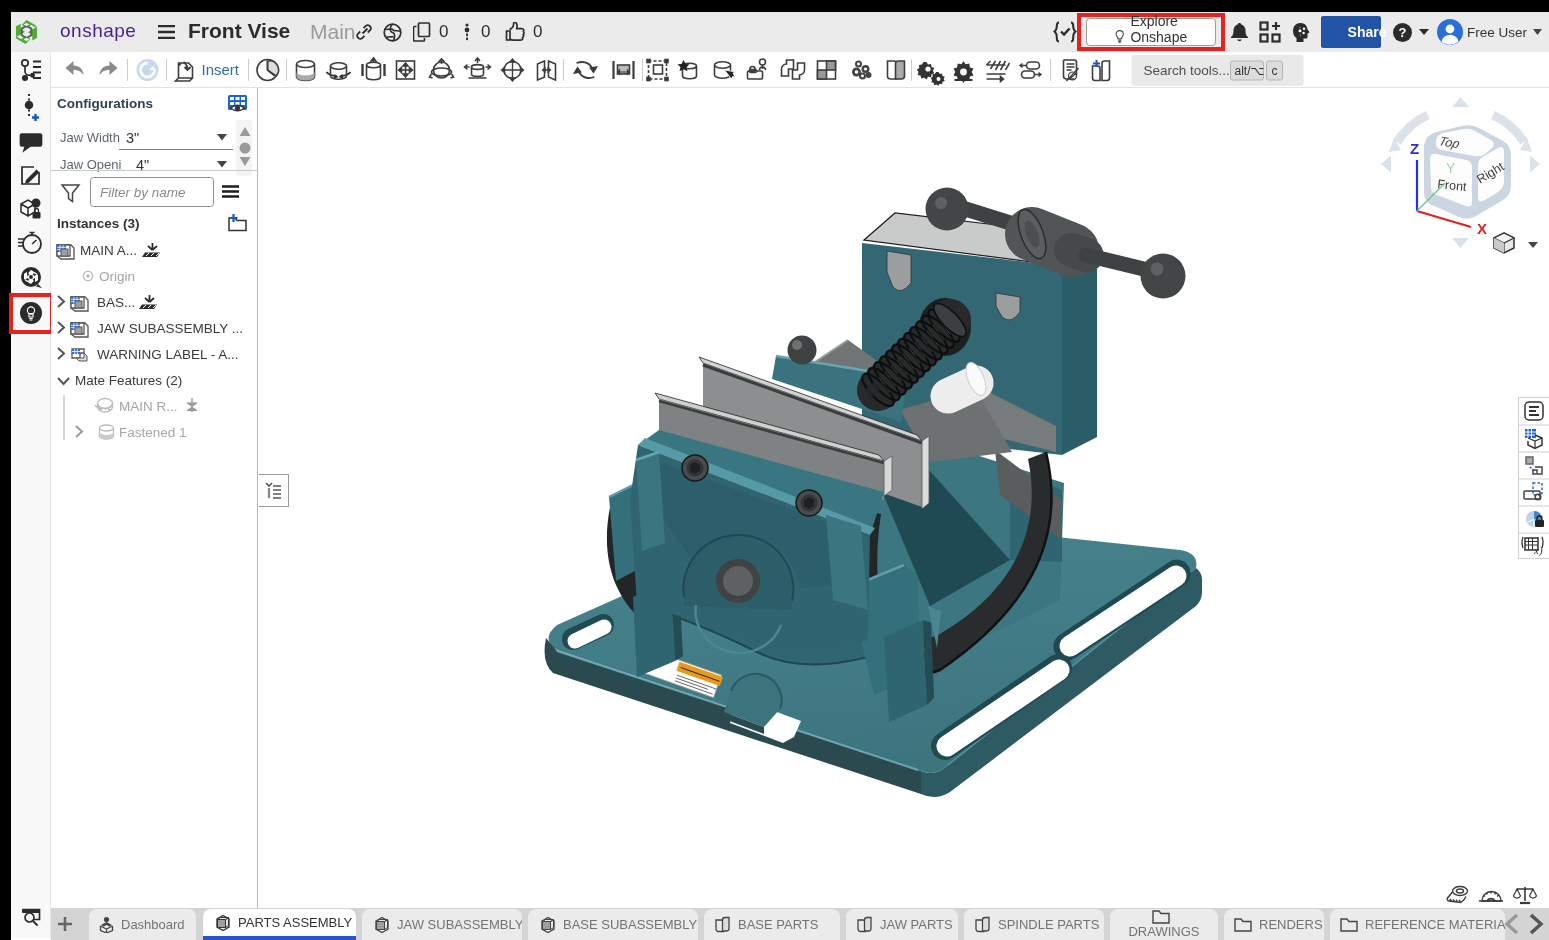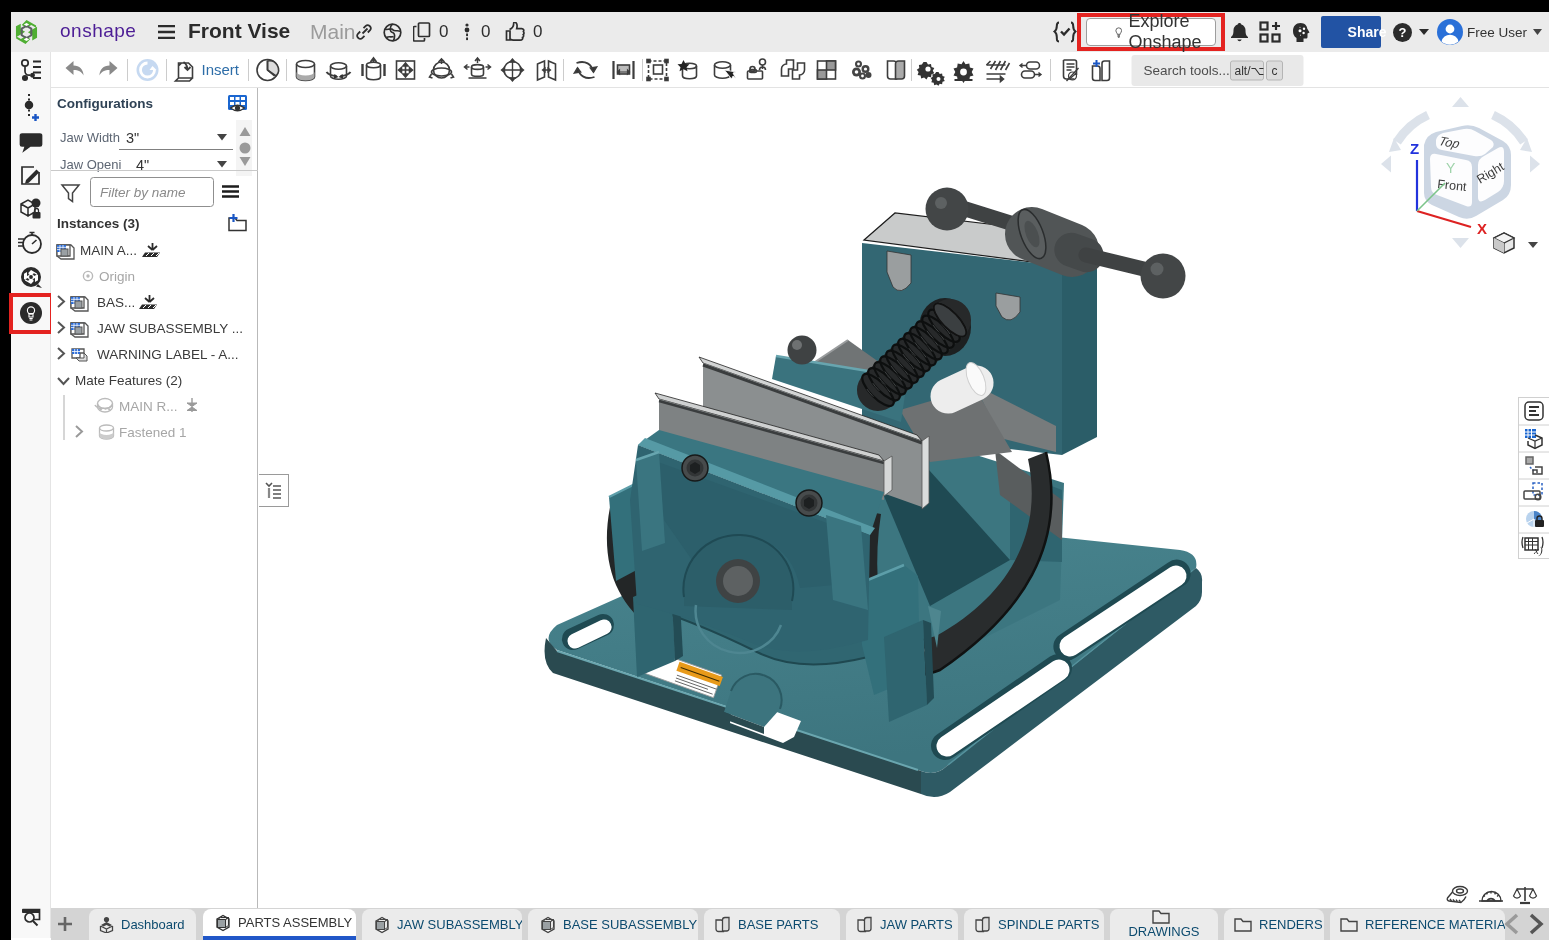--- a/index.html
+++ b/index.html
@@ -6,21 +6,21 @@
 html,body { width:1549px; height:940px; overflow:hidden; background:#000; font-family:"Liberation Sans",sans-serif; }
 #stage { position:absolute; left:0; top:0; width:1549px; height:940px; background:#000; }
 #vp { position:absolute; left:11px; top:52px; right:0; bottom:0; background:#fff; }
 #header { position:absolute; left:11px; top:12px; right:0; height:40px; background:#ebebeb; }
 #toolbar { position:absolute; left:11px; top:52px; right:0; height:36px; background:#fff; border-bottom:1px solid #e3e3e3; }
 #leftbar { position:absolute; left:11px; top:52px; width:40px; bottom:2px; background:#f8f8f8; border-right:1px solid #e4e4e4; }
 #lpanel { position:absolute; left:51px; top:88px; width:207px; bottom:32px; background:#fff; border-right:1px solid #b9b9b9; }
 #bottombar { position:absolute; left:51px; height:32px; bottom:0; right:0; background:#d4d4d4; }
 .hicon { position:absolute; top:0; height:40px; display:flex; align-items:center; color:#333; }
 svg { display:block; }
-.tab { position:absolute; top:1px; height:31px; border-radius:8px 8px 0 0; background:#ebebeb; display:flex; align-items:center; font-size:13px; color:#0c4a6e; padding:0 10px; white-space:nowrap; overflow:hidden; }
+.tab { position:absolute; top:1px; height:31px; border-radius:8px 8px 0 0; background:#ebebeb; display:flex; align-items:center; font-size:13px; color:#737373; padding:0 10px; white-space:nowrap; overflow:hidden; }
 .tab svg { margin-right:7px; flex:none; }
 </style>
 </head>
 <body>
 <div id="stage">
   <div id="vp"></div>
 
   <svg id="model" width="1549" height="940" style="position:absolute;left:0;top:0;">
     <defs>
         <linearGradient id="baseg" x1="0" y1="0" x2="0.25" y2="1">
@@ -234,21 +234,21 @@
 
     <div class="hicon" style="left:1042px;">
       <svg width="24" height="22" viewBox="0 0 24 22">
           <g fill="none" stroke="#2b2b2b">
             <path d="M6 1.5 C3.8 1.5 3.8 3 3.8 5 C3.8 8 3.5 9 1.5 10.5 C3.5 12 3.8 13 3.8 16 C3.8 19 3.8 20.5 6 20.5 M18 1.5 C20.2 1.5 20.2 3 20.2 5 C20.2 8 20.5 9 22.5 10.5 C20.5 12 20.2 13 20.2 16 C20.2 19 20.2 20.5 18 20.5" stroke-width="2"></path>
             <path d="M8 10.5 L11 13.5 L16.5 7.5" stroke-width="2.4"></path>
           </g>
         </svg>
     </div>
     <div style="position:absolute; left:1066px; top:1px; width:148px; height:38px; border:4px solid #e42320;"></div>
-    <div style="position:absolute; left:1075px; top:6px; width:130px; height:28px; background:#fff; border:1px solid #9d9d9d; border-radius:4px; display:flex; align-items:center; justify-content:center; font-size:18px; color:#333;padding-left:28px;">
+    <div style="position:absolute; left:1075px; top:6px; width:130px; height:28px; background:#fff; border:1px solid #9d9d9d; border-radius:4px; display:flex; align-items:flex-end; justify-content:center; font-size:14px; color:#333;padding-left:28px;">
       <svg width="12" height="17" viewBox="0 0 12 17" style="margin-right:6px;">
           <g fill="none" stroke="#444" stroke-width="1.3">
             <path d="M6 1 a4.6 4.6 0 0 1 4.6 4.6 c0 2-1.4 3-1.9 4.2 -.3.7-.3 1.6-.3 1.6 h-4.8 s0-.9-.3-1.6 C2.8 8.6 1.4 7.6 1.4 5.6 A4.6 4.6 0 0 1 6 1 Z"></path>
             <path d="M4 13 h4 M4 14.7 h4 M4.7 16.3 h2.6"></path>
           </g>
         </svg>
       Explore Onshape
     </div>
     <div class="hicon" style="left:1219px;">
       <svg width="19" height="21" viewBox="0 0 19 21">

